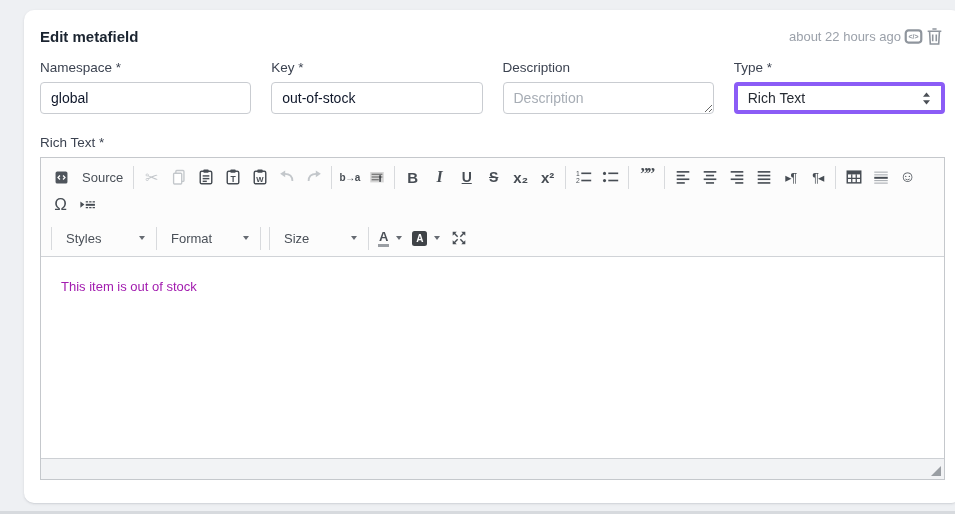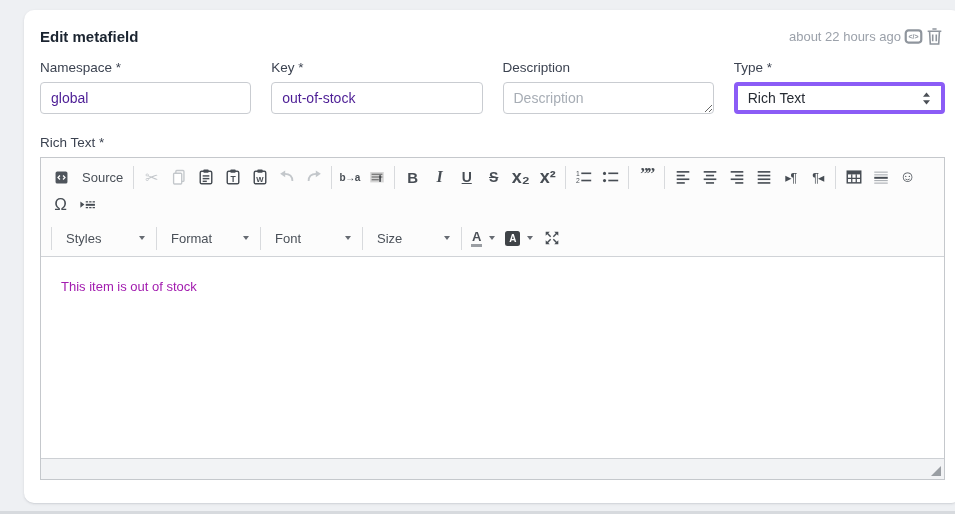--- a/index.html
+++ b/index.html
@@ -23,21 +23,21 @@
   .header-right { margin-left:auto; display:flex; align-items:center; gap:0; }
   .timestamp { font-size:13px; color:#9ba1aa; margin-right:2px; }
   .hicon { width:21px; height:21px; color:#8f959d; cursor:pointer; display:flex; align-items:center; justify-content:center; }
   .hicon svg { width:21px; height:21px; }
 
   
   .fields { margin-top:13px; display:grid; grid-template-columns:repeat(4,1fr); column-gap:20px; }
   .f-label { font-size:13.5px; color:#3c4351; margin-bottom:7px; display:block; }
   .f-input {
     width:100%; height:32px; border:1px solid #c9ccd1; border-radius:4px;
-    padding:0 10px; font-size:14px; color:#4c1d95; background:#fff;
+    padding:0 10px; font-size:14px; color:#0f172a; background:#fff;
     font-family:"Liberation Sans", sans-serif; outline:none;
   }
   textarea.f-input { height:32px; padding-top:7px; resize:both; line-height:16px; }
   textarea.f-input::placeholder { color:#a7adb5; }
   .f-select {
     width:100%; height:32px; border:4px solid #8b5cf6; border-radius:4px;
     padding:0 10px; font-size:14px; color:#262b33; background:#fff;
     display:flex; align-items:center; cursor:pointer;
   }
   .f-select .sel-text { flex:1; }
@@ -58,21 +58,21 @@
   .tbtn.disabled svg * { stroke:#c3c7cb !important; }
   .tbtn.disabled svg .fl { fill:#c3c7cb !important; stroke:none !important; }
   .sep { width:1px; height:23px; background:#d8dadd; margin:0 4px; flex:none; }
   .src-btn { display:flex; align-items:center; gap:12px; padding:0 6px; height:26px; cursor:pointer; color:#474d54; }
   .src-btn svg { width:17px; height:17px; }
   .src-label { font-size:13px; color:#4a5058; }
   .g-bold { font-weight:700; font-size:15px; }
   .g-italic { font-style:italic; font-family:"Liberation Serif", serif; font-size:16px; font-weight:700; }
   .g-under { text-decoration:underline; font-size:14px; font-weight:700; }
   .g-strike { text-decoration:line-through; font-size:14px; font-weight:700; }
-  .g-sub, .g-sup { font-size:18px; font-weight:700; }
+  .g-sub, .g-sup { font-size:15px; font-weight:700; }
   .g-quote { font-family:"Liberation Serif", serif; font-weight:700; font-size:17px; letter-spacing:-2px; line-height:10px; padding-bottom:6px; }
   .g-dir { font-size:12.5px; letter-spacing:-1px; }
   .g-smiley { font-size:16px; }
   .g-omega { font-size:17px; }
   .g-replace { font-size:10px; font-weight:700; letter-spacing:-0.5px; }
   .combo { display:flex; align-items:center; height:26px; padding:0 7px 0 10px; cursor:pointer; }
   .combo-label { font-size:13px; color:#4a5058; }
   .combo.w1 { width:96px; } .combo.w2 { width:95px; } .combo.w3 { width:93px; } .combo.w4 { width:90px; }
   .caret { width:0; height:0; border-left:3.5px solid transparent; border-right:3.5px solid transparent; border-top:4px solid #666b72; margin-left:auto; }
   .caret.s { margin-left:4px; }
@@ -335,24 +335,20 @@
         <span class="combo w1">
           <span class="combo-label">Styles</span>
           <span class="caret"></span>
         </span>
         <span class="sep"></span>
         <span class="combo w2">
           <span class="combo-label">Format</span>
           <span class="caret"></span>
         </span>
         <span class="sep"></span>
-        <span class="combo w3">
-          <span class="combo-label">Font</span>
-          <span class="caret"></span>
-        </span>
         <span class="sep"></span>
         <span class="combo w4">
           <span class="combo-label">Size</span>
           <span class="caret"></span>
         </span>
         <span class="sep"></span>
         <span class="color-btn">
           <span class="a-under">A</span>
           <span class="caret s"></span>
         </span>

